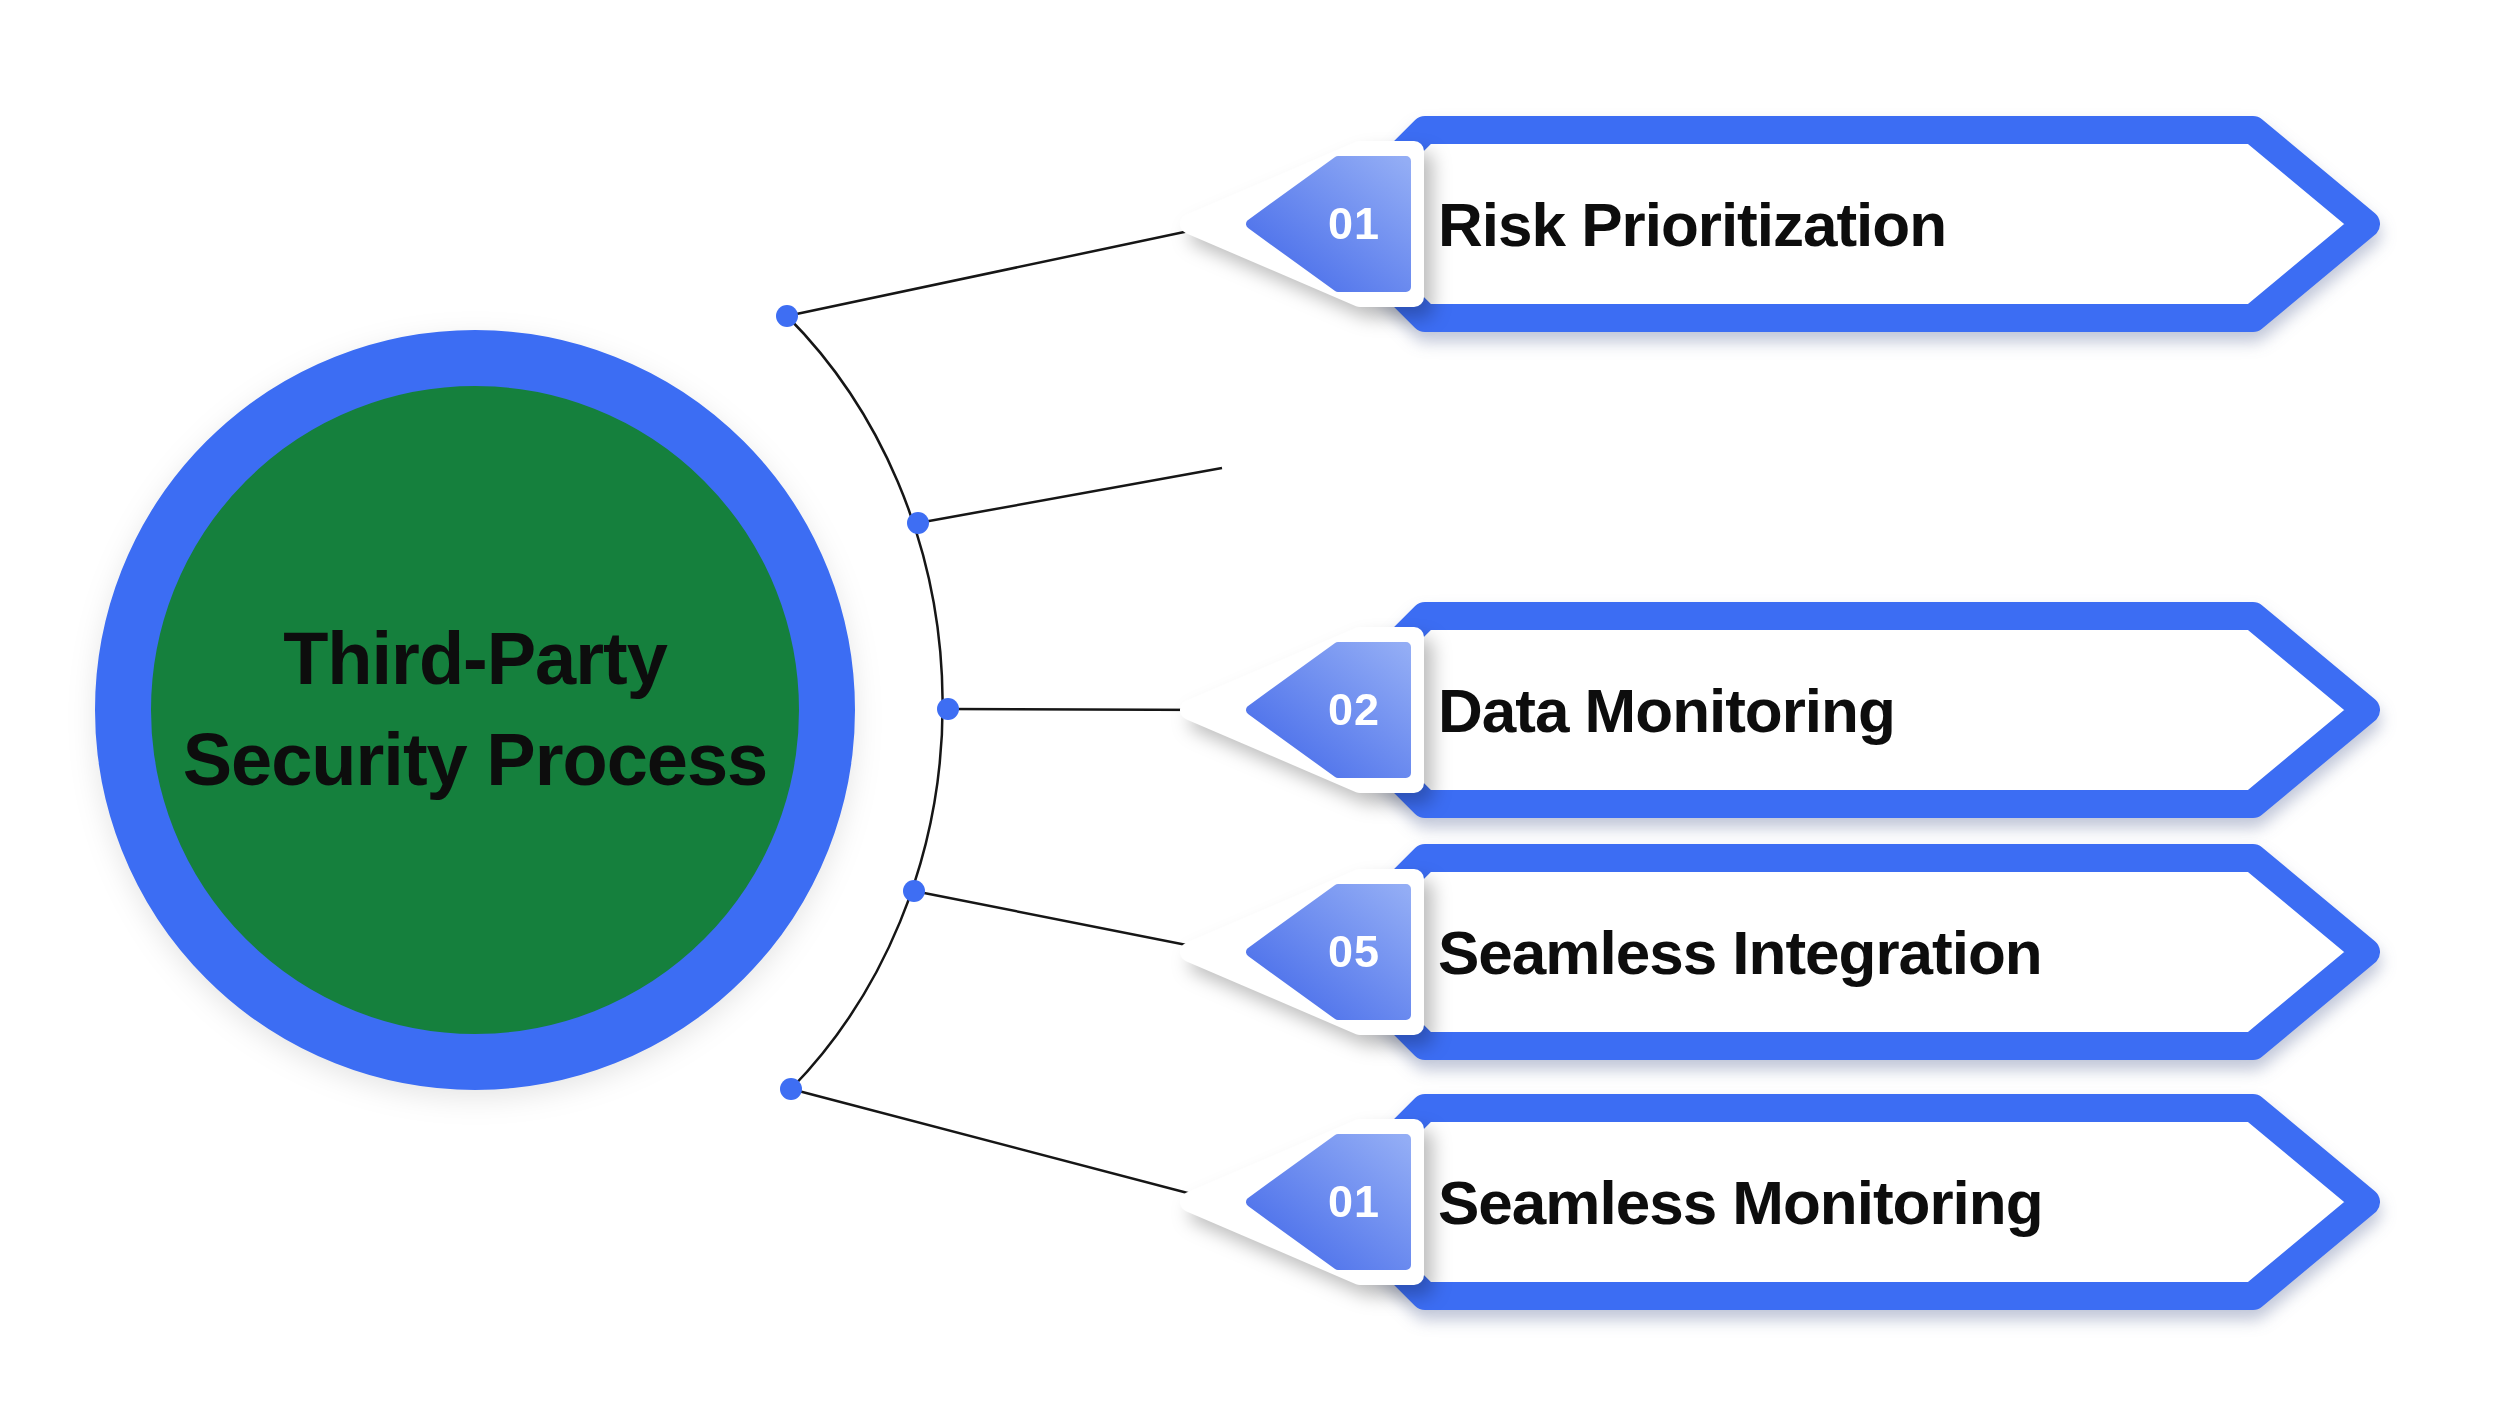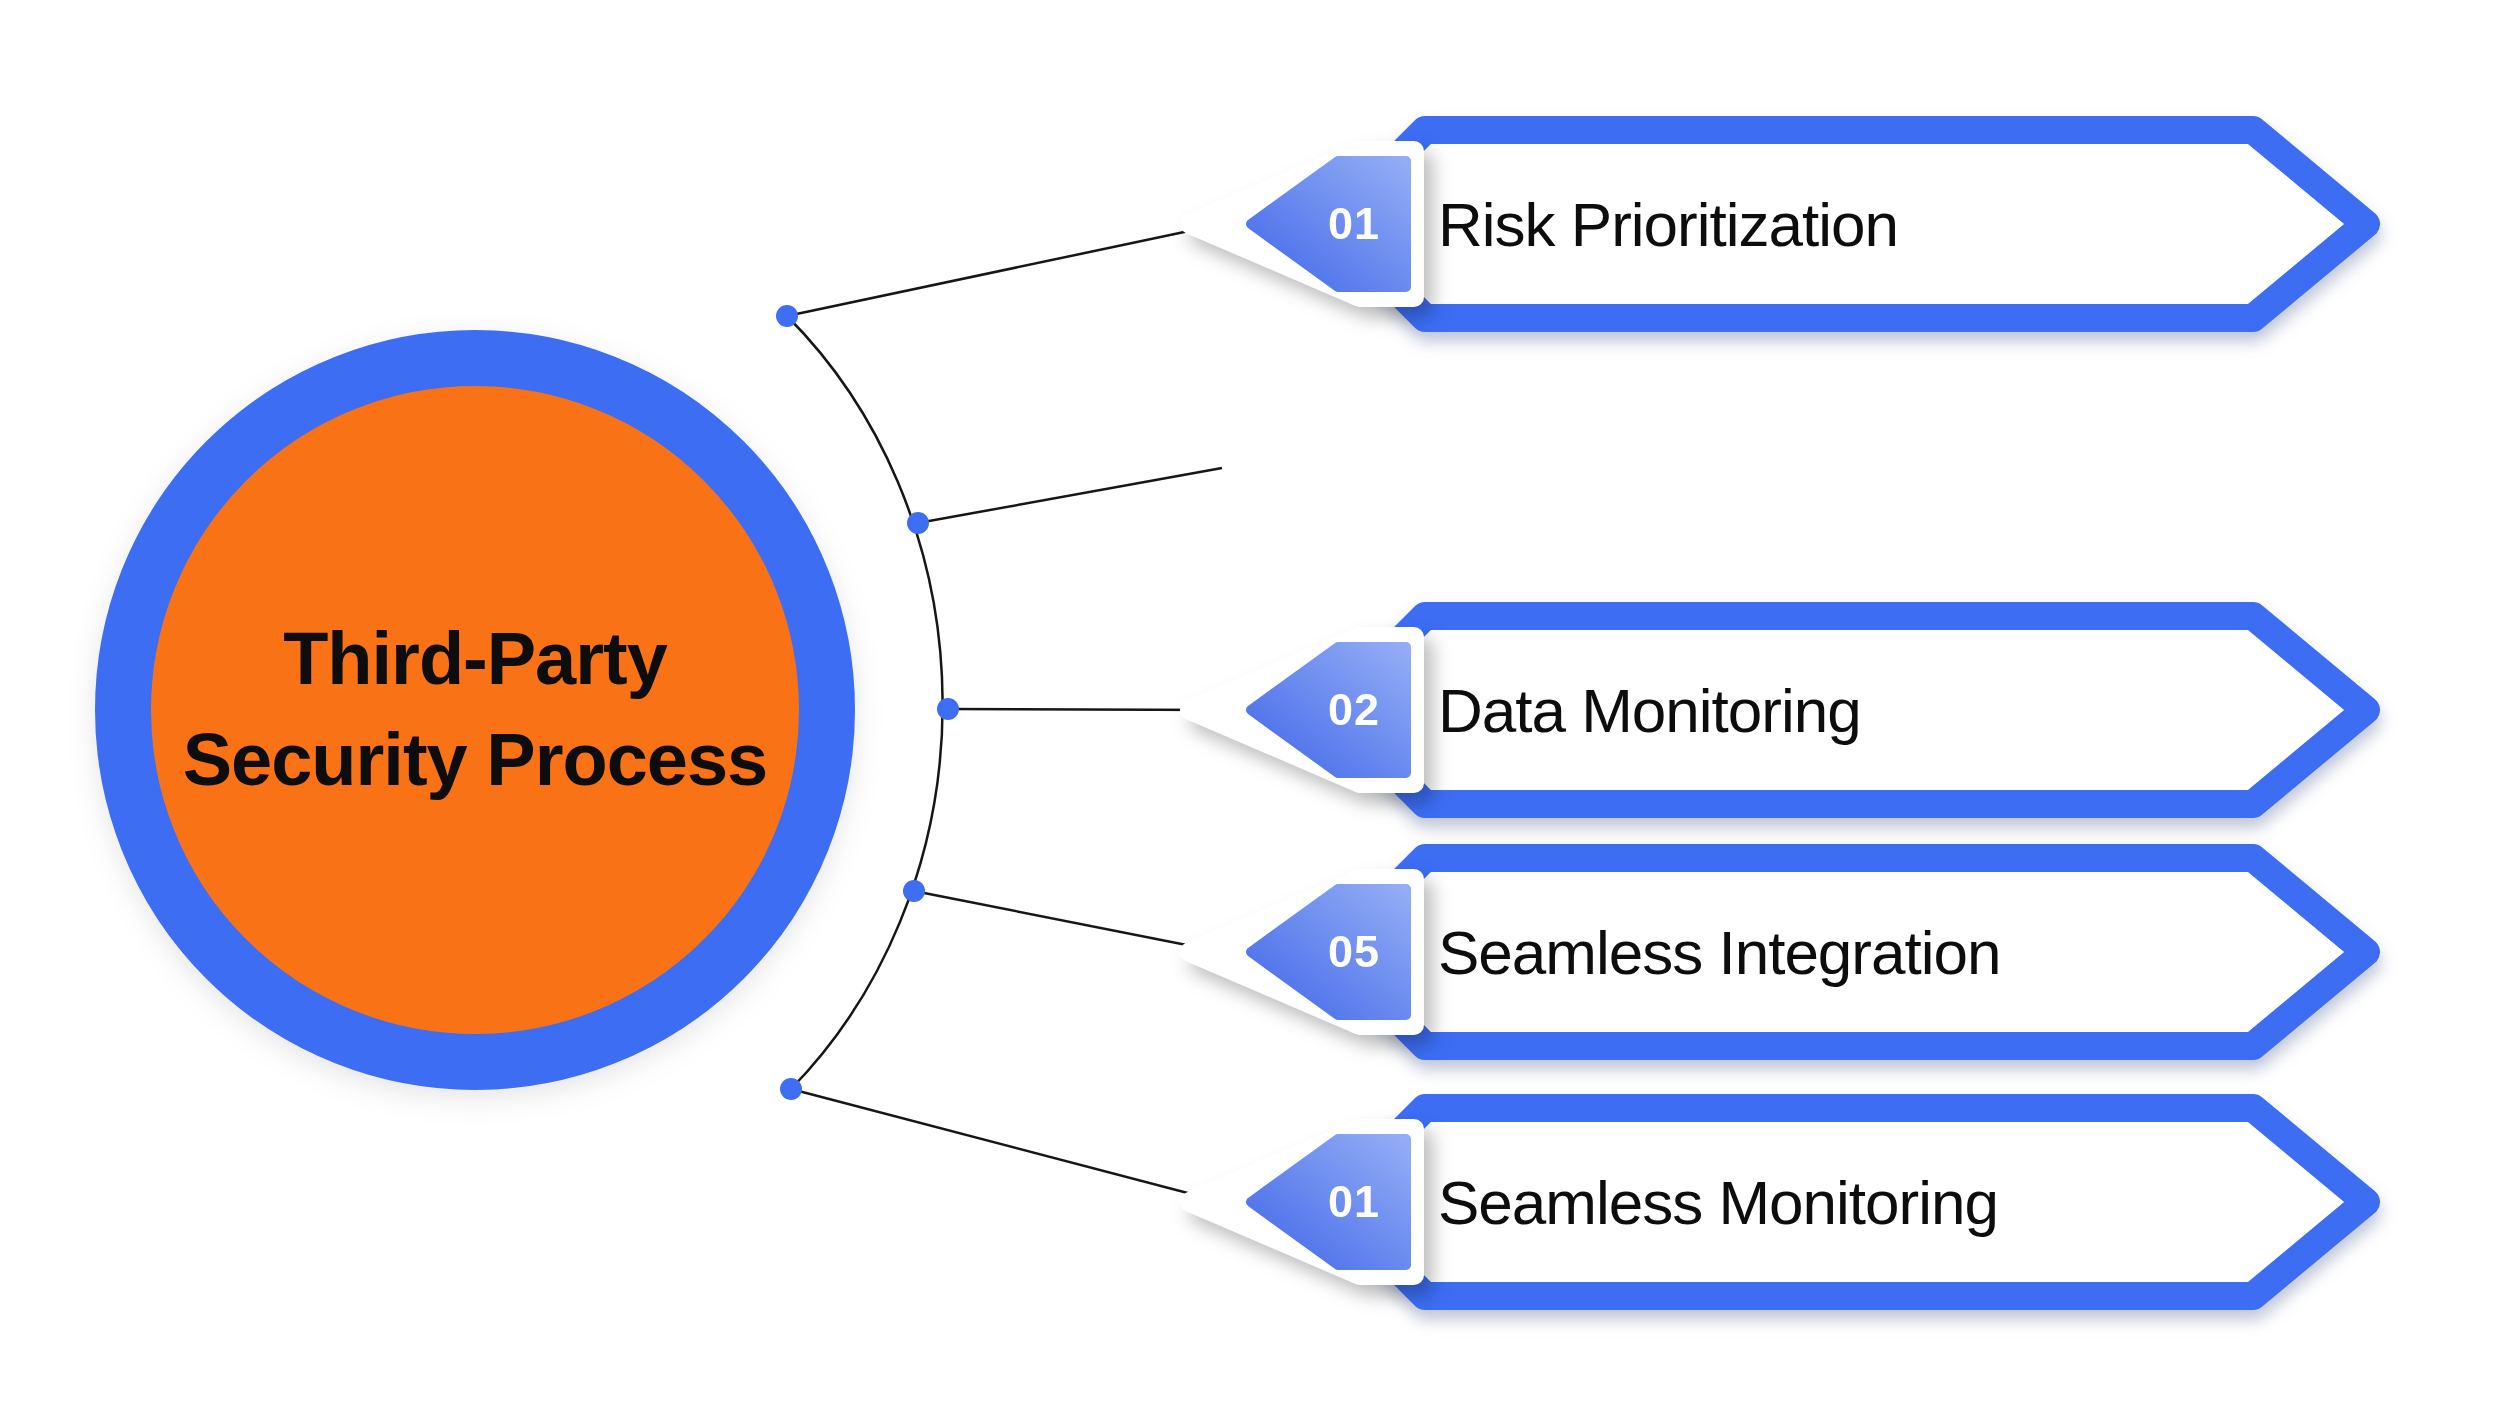--- a/index.html
+++ b/index.html
@@ -12,21 +12,21 @@
 
   
   .connector-layer{position:absolute;left:0;top:0;pointer-events:none;}
   .connector-layer path, .connector-layer line{stroke:var(--connector,#161616);fill:none;}
   .connector-layer circle{fill:var(--dot,#3E6EF3);stroke:none;}
 
   
   .hub{
     position:absolute;left:95px;top:330px;width:760px;height:760px;
     border:56px solid var(--accent,#3C6DF3);border-radius:50%;
-    box-sizing:border-box;background:#f97316;
+    box-sizing:border-box;background:#15803d;
     display:flex;align-items:center;justify-content:center;
     filter:drop-shadow(0 8px 14px rgba(0,0,0,0.10));
   }
   .hub-title{
     text-align:center;color:var(--text,#0D0D0D);
     font-size:74px;font-weight:700;line-height:1.36;letter-spacing:-1px;
     white-space:nowrap;
   }
 
   
@@ -43,21 +43,21 @@
   }
   .badge-arrow-shape{stroke-width:10;stroke-linejoin:round;}
   .item-number{
     position:absolute;left:110px;top:53px;width:132px;height:126px;
     display:flex;align-items:center;justify-content:center;
     color:#ffffff;font-size:45px;font-weight:600;letter-spacing:1px;
   }
   .item-label{
     position:absolute;left:260px;top:0;height:232px;right:120px;
     display:flex;align-items:center;
-    color:var(--text,#0D0D0D);font-size:62px;font-weight:400;letter-spacing:-1px;
+    color:var(--text,#0D0D0D);font-size:62px;font-weight:700;letter-spacing:-1px;
     white-space:nowrap;
   }
 </style>
 </head>
 <body>
 
 <div class="canvas">
 
   <svg class="connector-layer" width="2500" height="1406" viewBox="0 0 2500 1406">
     <path d="M 787 316 A 473 524 0 0 1 791 1089" stroke-width="2.5"></path>

